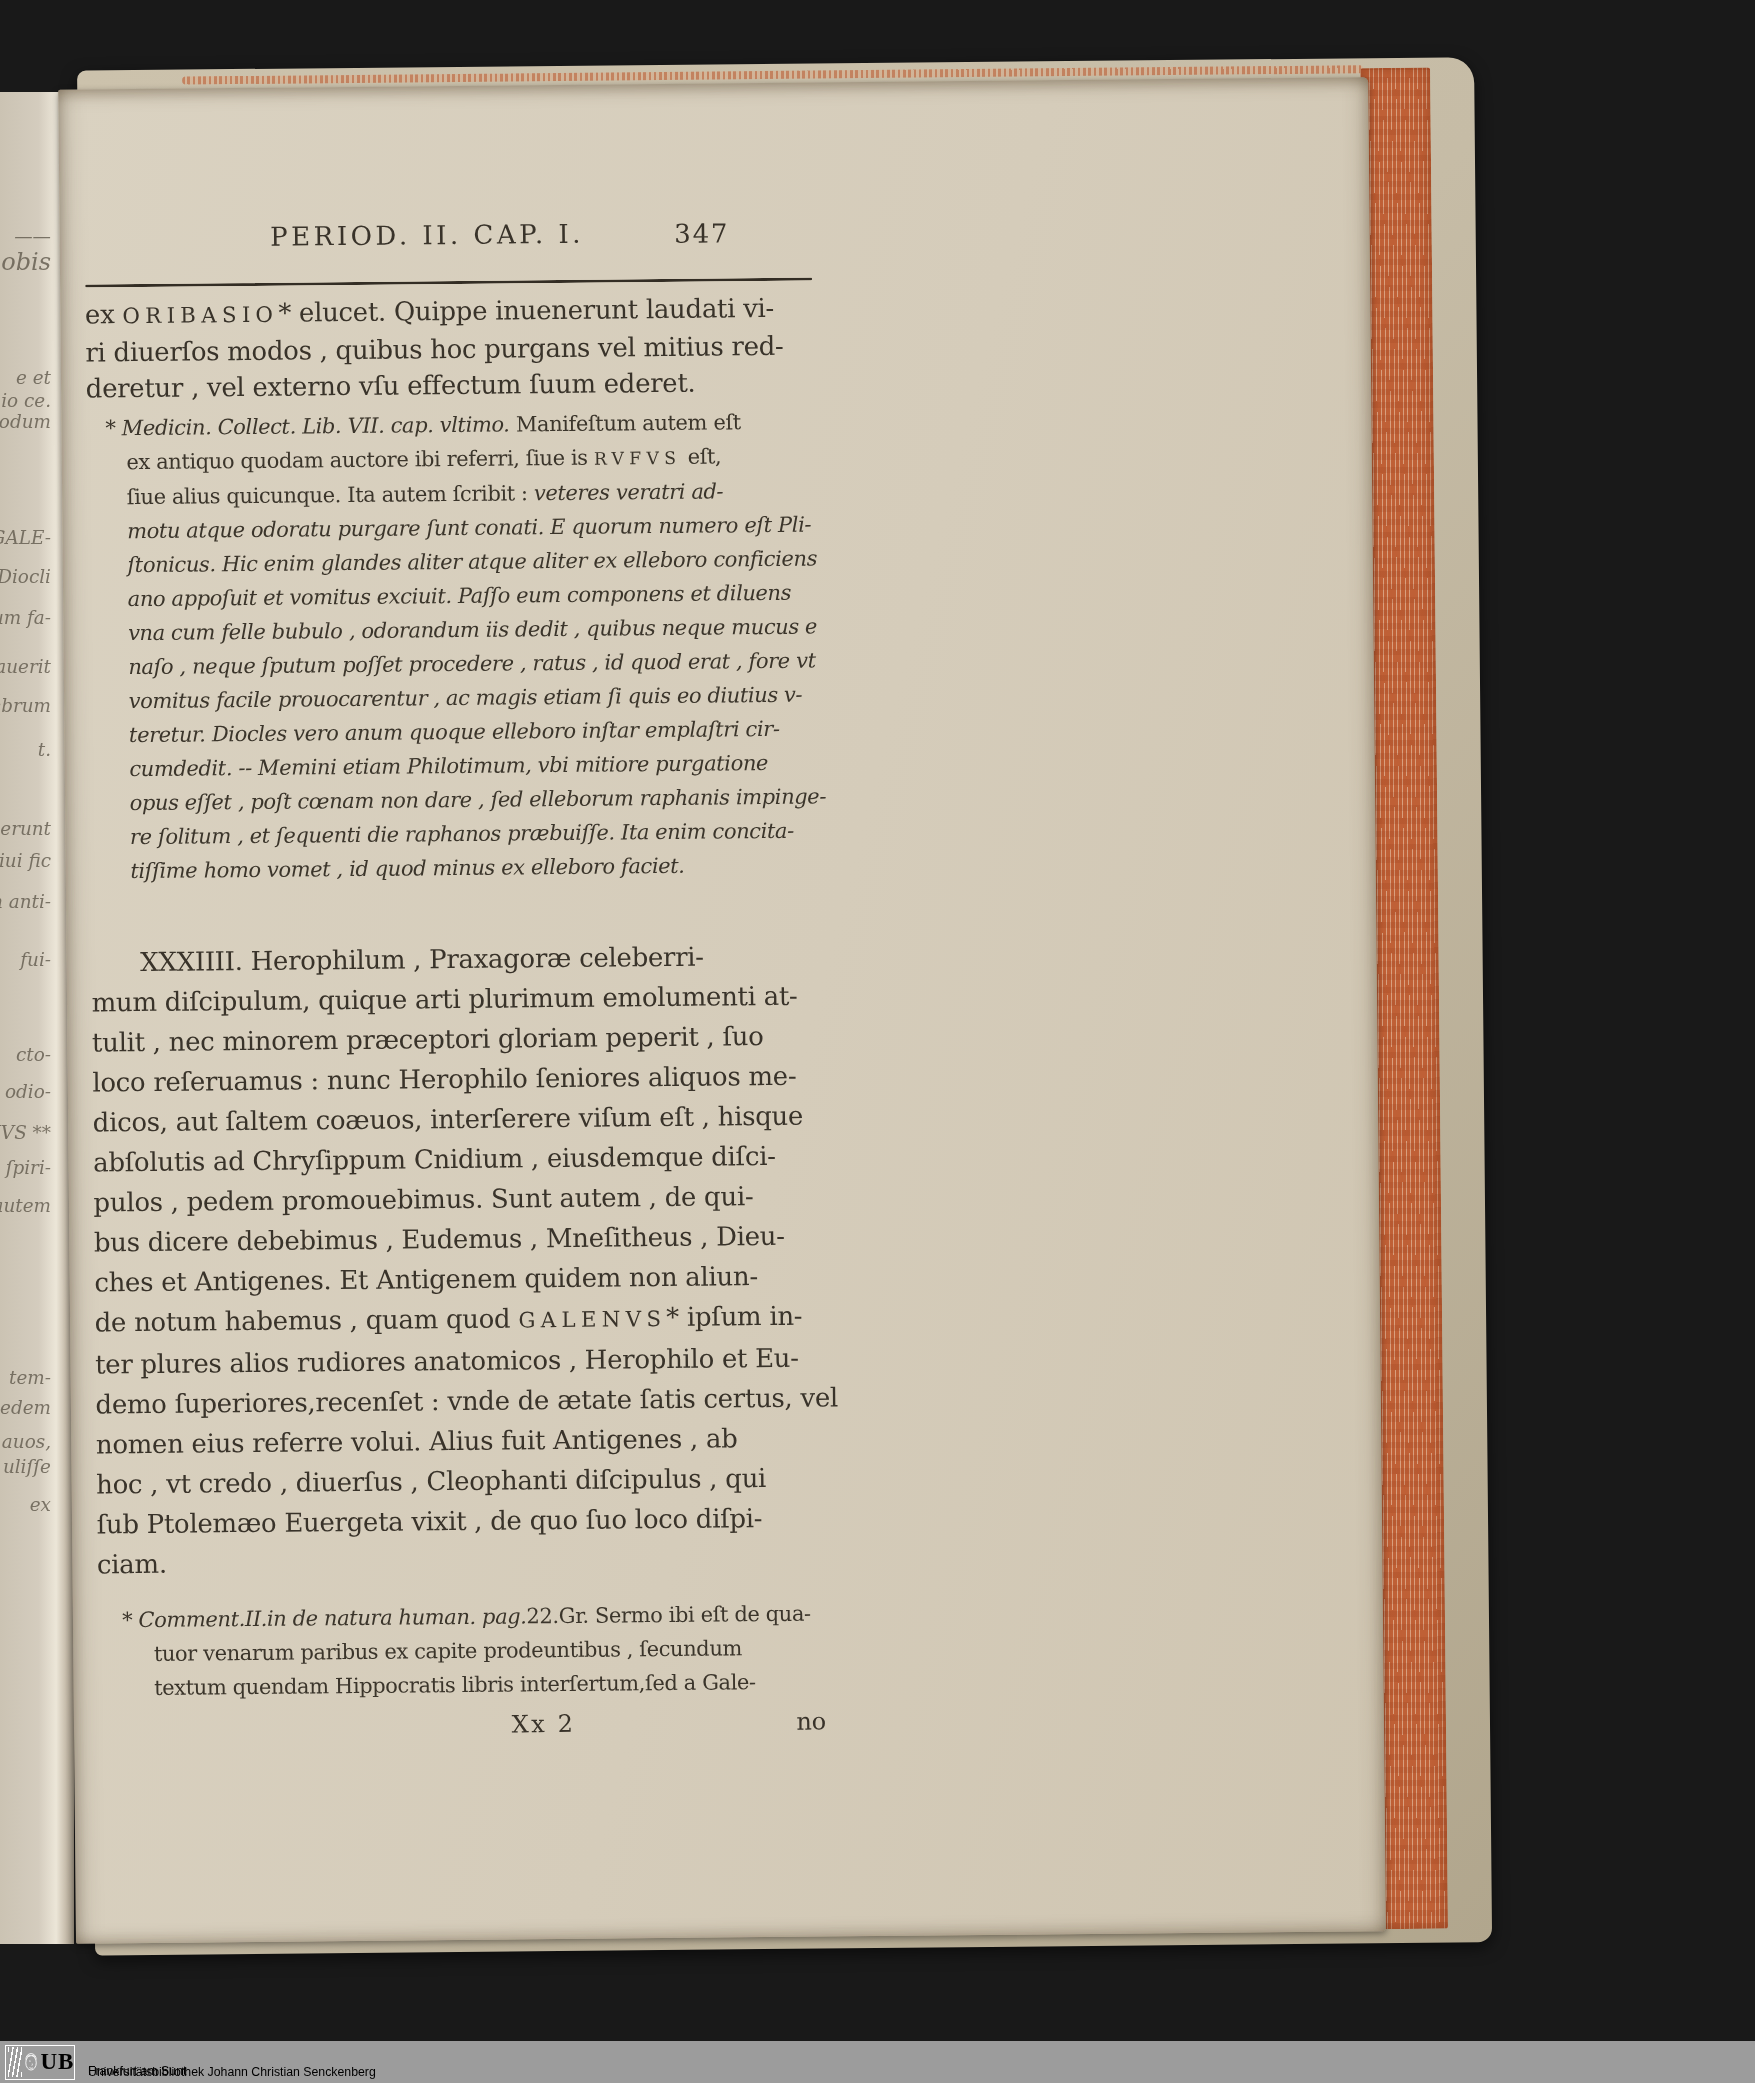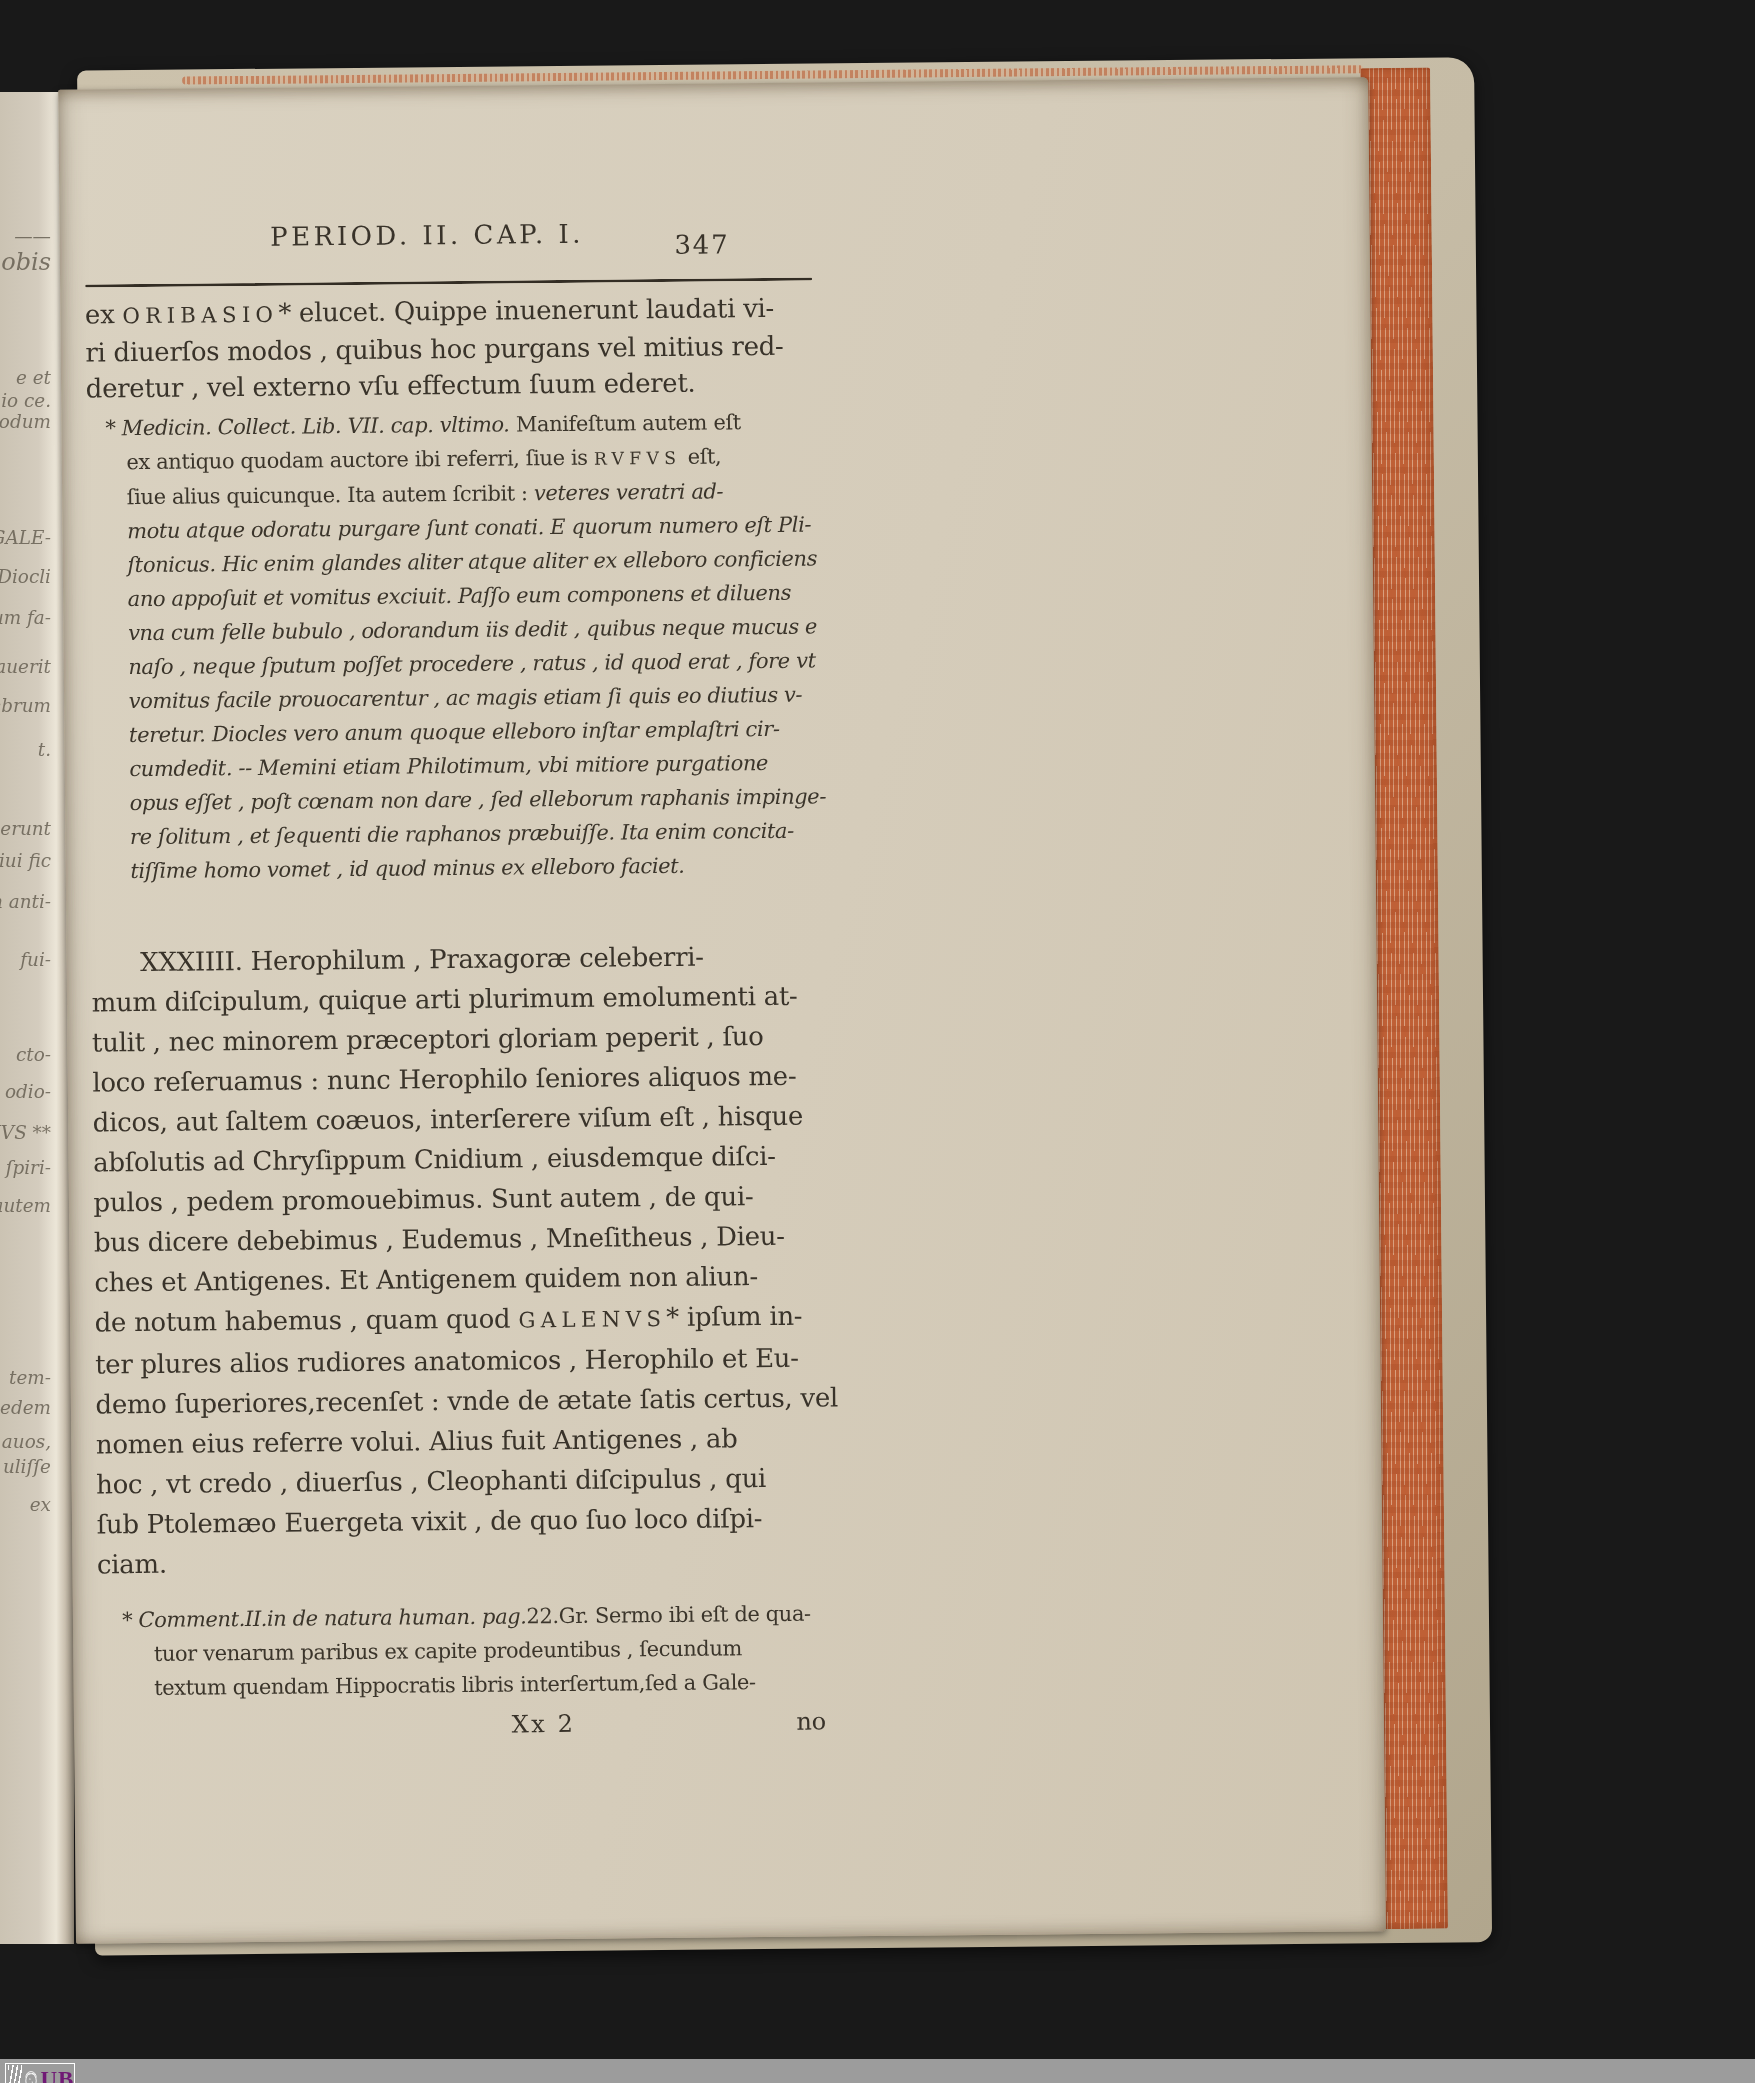--- a/index.html
+++ b/index.html
@@ -33,21 +33,21 @@
                inset -14px 0 23px -14px rgba(85,65,40,.45),
                inset 14px 0 26px -16px rgba(60,45,30,.5),
                inset 0 -10.5px 17.6px -10.5px rgba(85,65,40,.35),
                0 2.6px 7px rgba(0,0,0,.4);
     color:#39332a;}
 
   
   .textblock{position:absolute;left:24.6px;top:132px;width:729px;letter-spacing:-0.3px;}
   .pageheader{position:relative;height:35px;font-size:26px;line-height:35px;}
   .chapter{display:inline-block;margin-left:186px;letter-spacing:3.5px;}
-  .pagenum{position:absolute;left:590px;top:12px;letter-spacing:1.8px;}
+  .pagenum{position:absolute;left:590px;top:1px;letter-spacing:1.8px;}
   .rule{margin-top:28px;border-bottom:3.5px solid #332d24;width:727px;border-radius:1.8px;}
 
   .tline{white-space:nowrap;}
   .seg-i{font-style:italic;}
   .seg-sc{letter-spacing:5.3px;font-size:0.82em;}
 
   .para1{margin-top:8.8px;font-size:26px;}
   .para1 .tline{line-height:36px;}
   .para2{margin-top:54px;font-size:26px;}
   .para2 .tline{line-height:40px;}
@@ -57,22 +57,22 @@
   .footnote .tline:first-child{margin-left:19.3px;}
   .fn1{margin-top:5.3px;}
   .fn2{margin-top:19.3px;}
   .fn2 .tline{margin-left:56px;}
   .fn2 .tline:first-child{margin-left:24.6px;}
   .sigrow{position:relative;margin-top:5.3px;height:35px;font-size:24px;line-height:35px;}
   .sig{position:absolute;left:413px;letter-spacing:2.6px;text-align:right;}
   .catch{position:absolute;left:698px;}
 
   
-  .footer-bar{position:absolute;left:0;bottom:0;width:1756px;height:25px;background:#9c9c9c;
-    font-family:"Liberation Sans",sans-serif;color:#701a75;}
+  .footer-bar{position:absolute;left:0;bottom:0;width:1756px;height:43px;background:#9c9c9c;
+    font-family:"Liberation Sans",sans-serif;color:#000000;}
   .ub-box{position:absolute;left:5.3px;top:3.5px;width:70px;height:35px;border:1.8px solid #ffffff;
     display:flex;align-items:center;box-sizing:border-box;}
   .spines{width:15px;height:30px;margin-left:1.8px;
     background:repeating-linear-gradient(100deg,#ffffff 0 1.4px,rgba(0,0,0,0) 1.4px 4.4px);}
   .ub-head{margin-left:0.9px;}
   .ub-text{font-family:"Liberation Serif",serif;font-weight:bold;font-size:23px;margin-left:1.8px;
     letter-spacing:0.9px;}
   .bar-line1{position:absolute;left:88px;top:24px;font-size:12.3px;}
   .bar-line2{position:absolute;left:88px;top:23px;font-size:12.3px;}
 </style>

